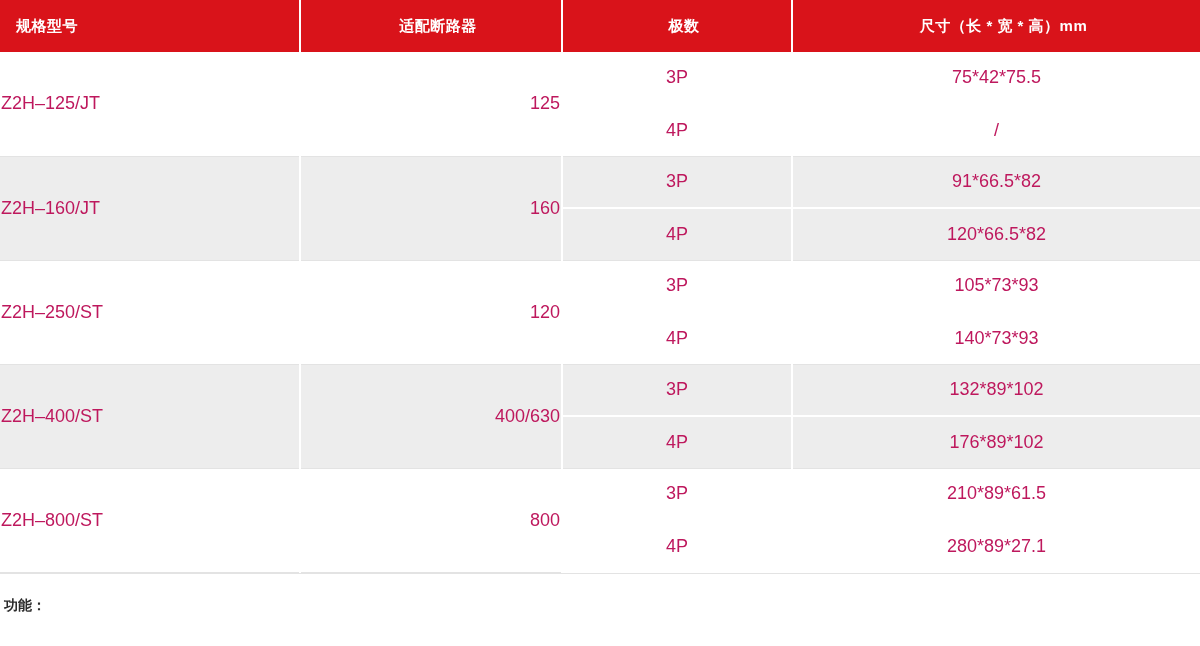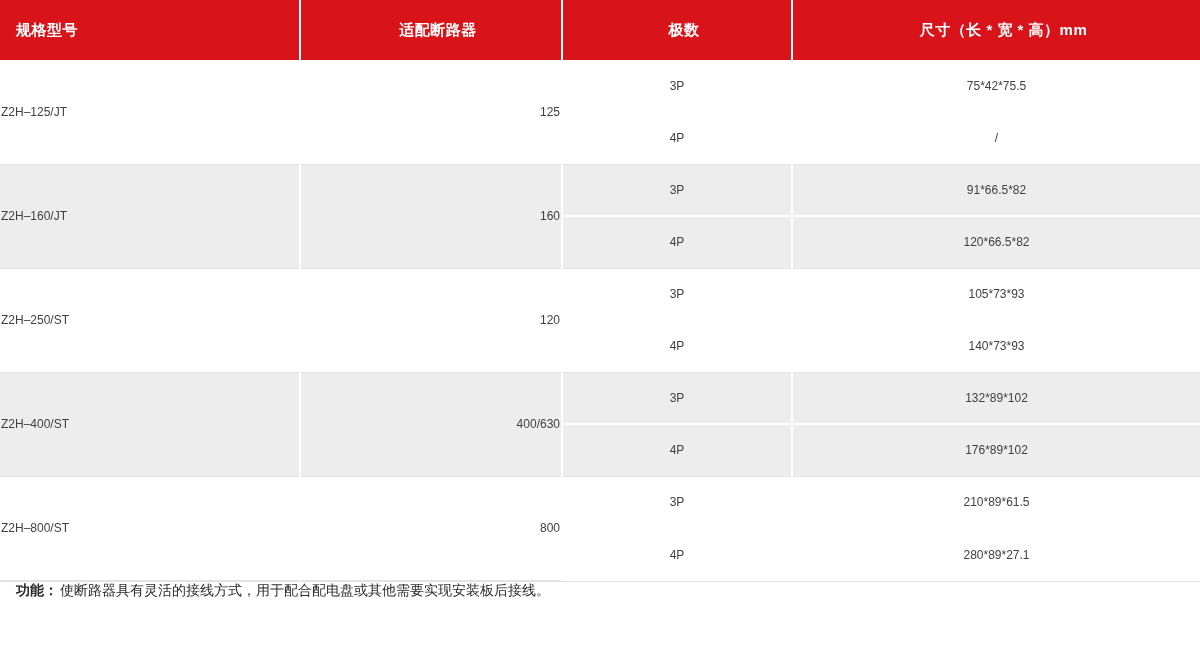--- a/index.html
+++ b/index.html
@@ -22,39 +22,39 @@
   .spec-table col.c1 { width: 300px; }
   .spec-table col.c2 { width: 262px; }
   .spec-table col.c3 { width: 230px; }
   .spec-table col.c4 { width: 408px; }
 
   thead th {
     background: #d9131a;
     color: #ffffff;
     font-size: 15px;
     font-weight: bold;
-    height: 60px;
+    height: 52px;
     padding: 0 16px;
     border-right: 2px solid #ffffff;
     letter-spacing: 0.5px;
   }
   thead th.first {
     text-align: left;
   }
   thead th.center {
     text-align: center;
     padding-left: 30px;
   }
   thead th:last-child {
     border-right: none;
   }
 
   tbody td {
-    font-size: 12px;
-    color: #404040;
+    font-size: 18px;
+    color: #be185d;
     height: 52px;
     box-sizing: border-box;
   }
   td.model {
     text-align: left;
     border-bottom: 1px solid #e3e3e3;
   }
   td.rating {
     text-align: right;
     border-bottom: 1px solid #e3e3e3;
@@ -89,22 +89,22 @@
     border-bottom: 1px solid #e3e3e3;
   }
   tr.inner td.poles,
   tr.inner td.dim {
     border-bottom: 2px solid #ffffff;
   }
   .footnote {
     border-top: 1px solid #e3e3e3;
     height: 64px;
     display: flex;
-    align-items: flex-start;
-    padding-left: 16px;
+    align-items: center;
+    padding-left: 4px;
     font-size: 14px;
     color: #2b2b2b;
   }
   .footnote .label {
     font-weight: bold;
     white-space: nowrap;
   }
   .footnote .text {
     margin-left: 2px;
   }
@@ -181,14 +181,13 @@
     </tr>
     <tr class="plain">
       <td class="poles">4P</td>
       <td class="dim">280*89*27.1</td>
     </tr>
   </tbody>
 </table>
 
 <div class="footnote">
   <span class="label">功能：</span>
-  <span class="text">使断路器具有灵活的接线方式，用于配合配电盘或其他需要实现安装板后接线。</span>
 </div>
 
 </body></html>

